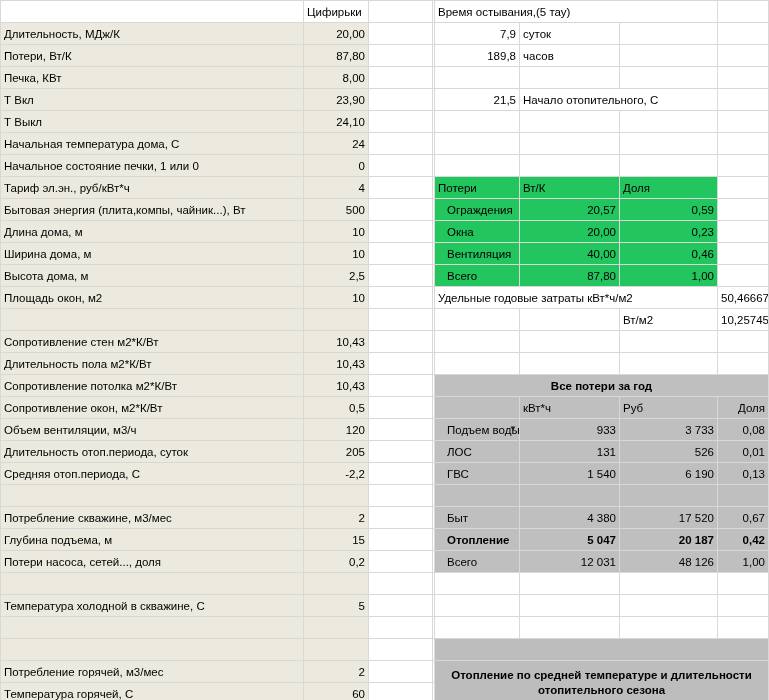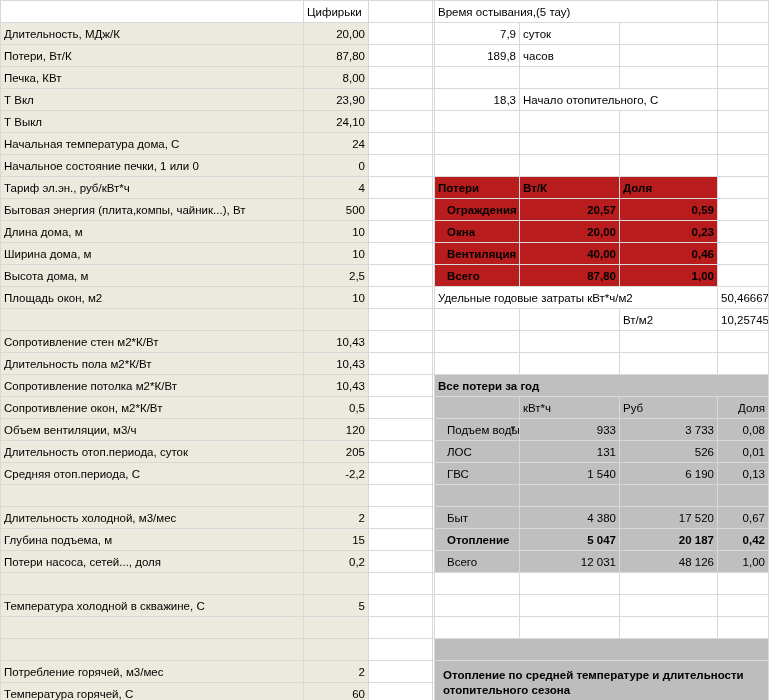--- a/index.html
+++ b/index.html
@@ -17,32 +17,32 @@
   col.cA{width:303px;}
   col.cB{width:65px;}
   col.cC{width:64px;}
   col.cD{width:2px;}
   col.cE{width:85px;}
   col.cF{width:100px;}
   col.cG{width:98px;}
   col.cH{width:51px;}
 
   .beige{background:#eceade;}
-  .grayL{background:#b91c1c;font-weight:bold;}
+  .grayL{background:#22c55e;}
   .grayM{background:#bfbfbf;}
   .grayD{background:#bdbdbd;}
   .white{background:#ffffff;}
   .num{text-align:right;}
   .b{font-weight:bold;}
   .redsq{
     text-decoration-style:wavy;
     text-decoration-color:#d03b2f;
     text-decoration-skip-ink:none;
   }
-  .mergeC{}
+  .mergeC{text-align:center;}
 </style>
 </head>
 <body>
 
 <table class="sheet">
   <colgroup>
     <col class="cA">
       <col class="cB">
       <col class="cC">
       <col class="cD">
@@ -93,21 +93,21 @@
       <td class="white"></td>
       <td class="white"></td>
       <td class="white"></td>
     </tr>
 
     <tr>
       <td class="beige redsq">Т Вкл</td>
       <td class="beige num">23,90</td>
       <td class="white"></td>
       <td class="white"></td>
-      <td class="white num">18,3</td>
+      <td class="white num">21,5</td>
       <td class="white" colspan="2">Начало отопительного, С</td>
       <td class="white"></td>
     </tr>
 
     <tr>
       <td class="beige redsq">Т Выкл</td>
       <td class="beige num">24,10</td>
       <td class="white"></td>
       <td class="white"></td>
       <td class="white"></td>
@@ -294,21 +294,21 @@
       <td class="beige num"></td>
       <td class="white"></td>
       <td class="white"></td>
       <td class="grayM"></td>
       <td class="grayM num"></td>
       <td class="grayM num"></td>
       <td class="grayM num"></td>
     </tr>
 
     <tr>
-      <td class="beige">Длительность холодной, м3/мес</td>
+      <td class="beige">Потребление скважине, м3/мес</td>
       <td class="beige num">2</td>
       <td class="white"></td>
       <td class="white"></td>
       <td class="grayM" style="padding-left:12px">Быт</td>
       <td class="grayM num">4 380</td>
       <td class="grayM num">17 520</td>
       <td class="grayM num">0,67</td>
     </tr>
 
     <tr>

